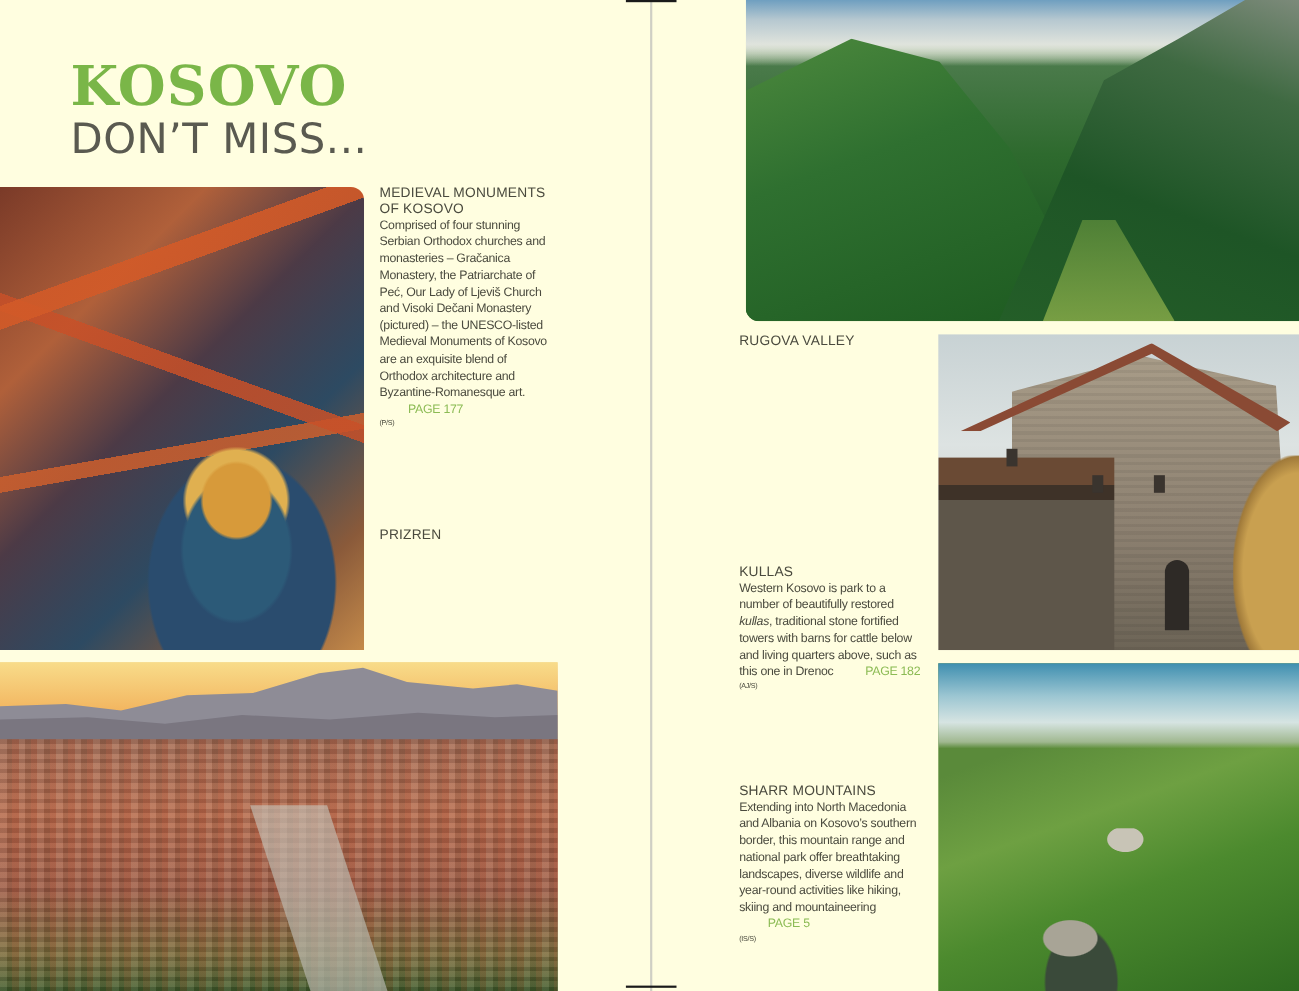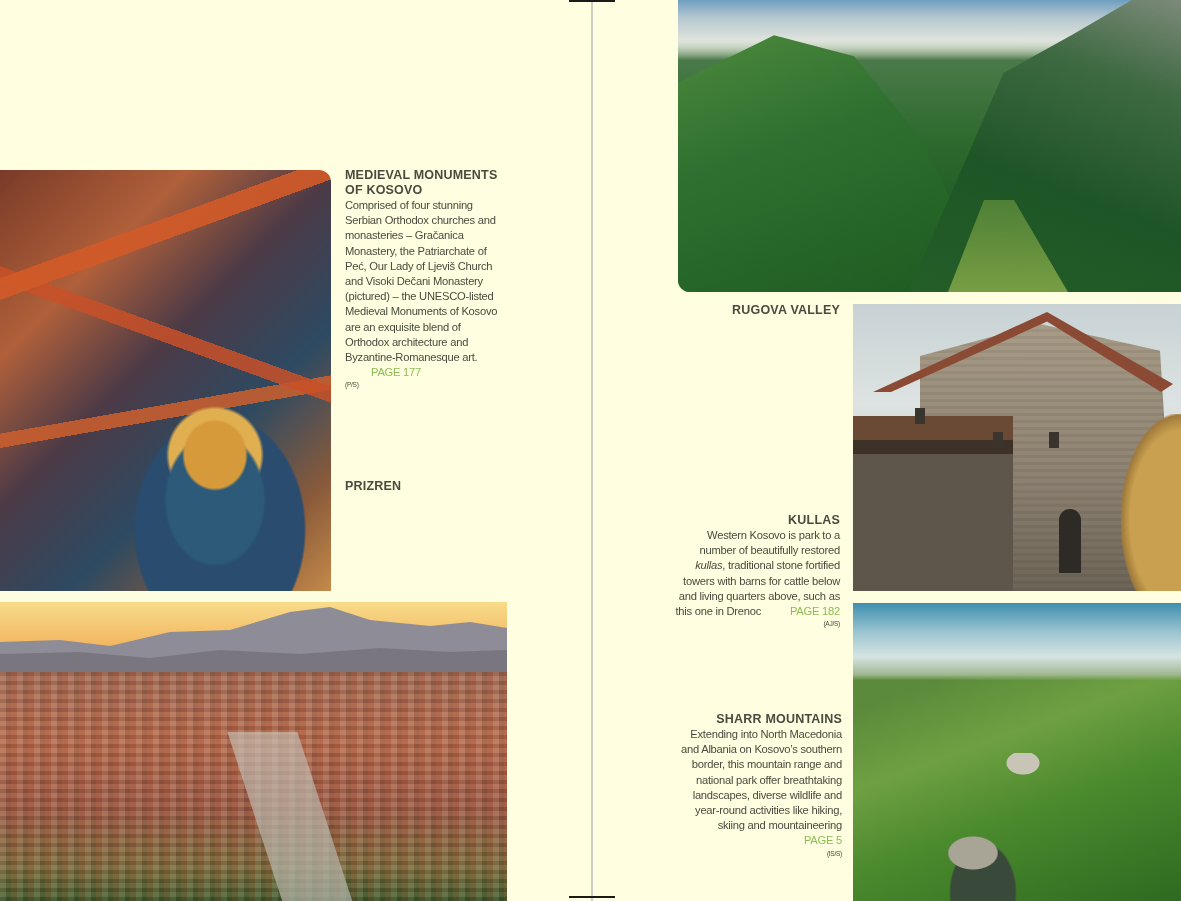--- a/index.html
+++ b/index.html
@@ -148,23 +148,23 @@
       position: absolute; left: 60px; top: 150px; width: 180px; height: 148px;
       background:
         radial-gradient(ellipse 20px 14px at 110px 10px, #c8c4b6 0 80%, transparent 85%),
         radial-gradient(ellipse 30px 20px at 60px 100px, #a8a496 0 80%, transparent 85%),
         radial-gradient(ellipse 40px 60px at 70px 140px, #3a4a3a 0 80%, transparent 85%);
     }
 
     
     .entry { position: absolute; font-family: "Liberation Sans", "DejaVu Sans", sans-serif; }
     .entry-left { text-align: left; }
-    .entry-right { text-align: right; }
+    .entry-right { }
     .entry-heading {
-      font-weight: bold;
+      font-weight: normal;
       font-size: 12.5px;
       line-height: 15px;
       color: #4a4a3e;
       letter-spacing: 0.2px;
       white-space: pre-line;
     }
     .entry-body {
       font-size: 11.2px;
       line-height: 15.2px;
       color: #4a4a3e;
@@ -187,20 +187,24 @@
   </style>
 </head>
 <body>
 
 <div class="spread">
 
   <div class="gutter-line"></div>
   <div class="crop-mark crop-top"></div>
   <div class="crop-mark crop-bottom"></div>
 
+  <div class="title-block">
+    <div class="title-main">KOSOVO</div>
+    <div class="title-sub">DON’T MISS...</div>
+  </div>
 
   <div class="photo photo-medieval" title="Frescoed ceiling of Visoki Dečani Monastery with Christ Pantocrator"></div>
 
   <div class="photo photo-prizren" title="Aerial view of Prizren at sunset with mountains behind">
     <svg class="prizren-mountains" viewBox="0 0 507 80" preserveAspectRatio="none">
       <defs>
         <linearGradient id="skyG" x1="0" y1="0" x2="0" y2="1">
           <stop offset="0" stop-color="#f8dc8a"></stop>
           <stop offset="0.6" stop-color="#f2b25c"></stop>
           <stop offset="1" stop-color="#d49a6a"></stop>

